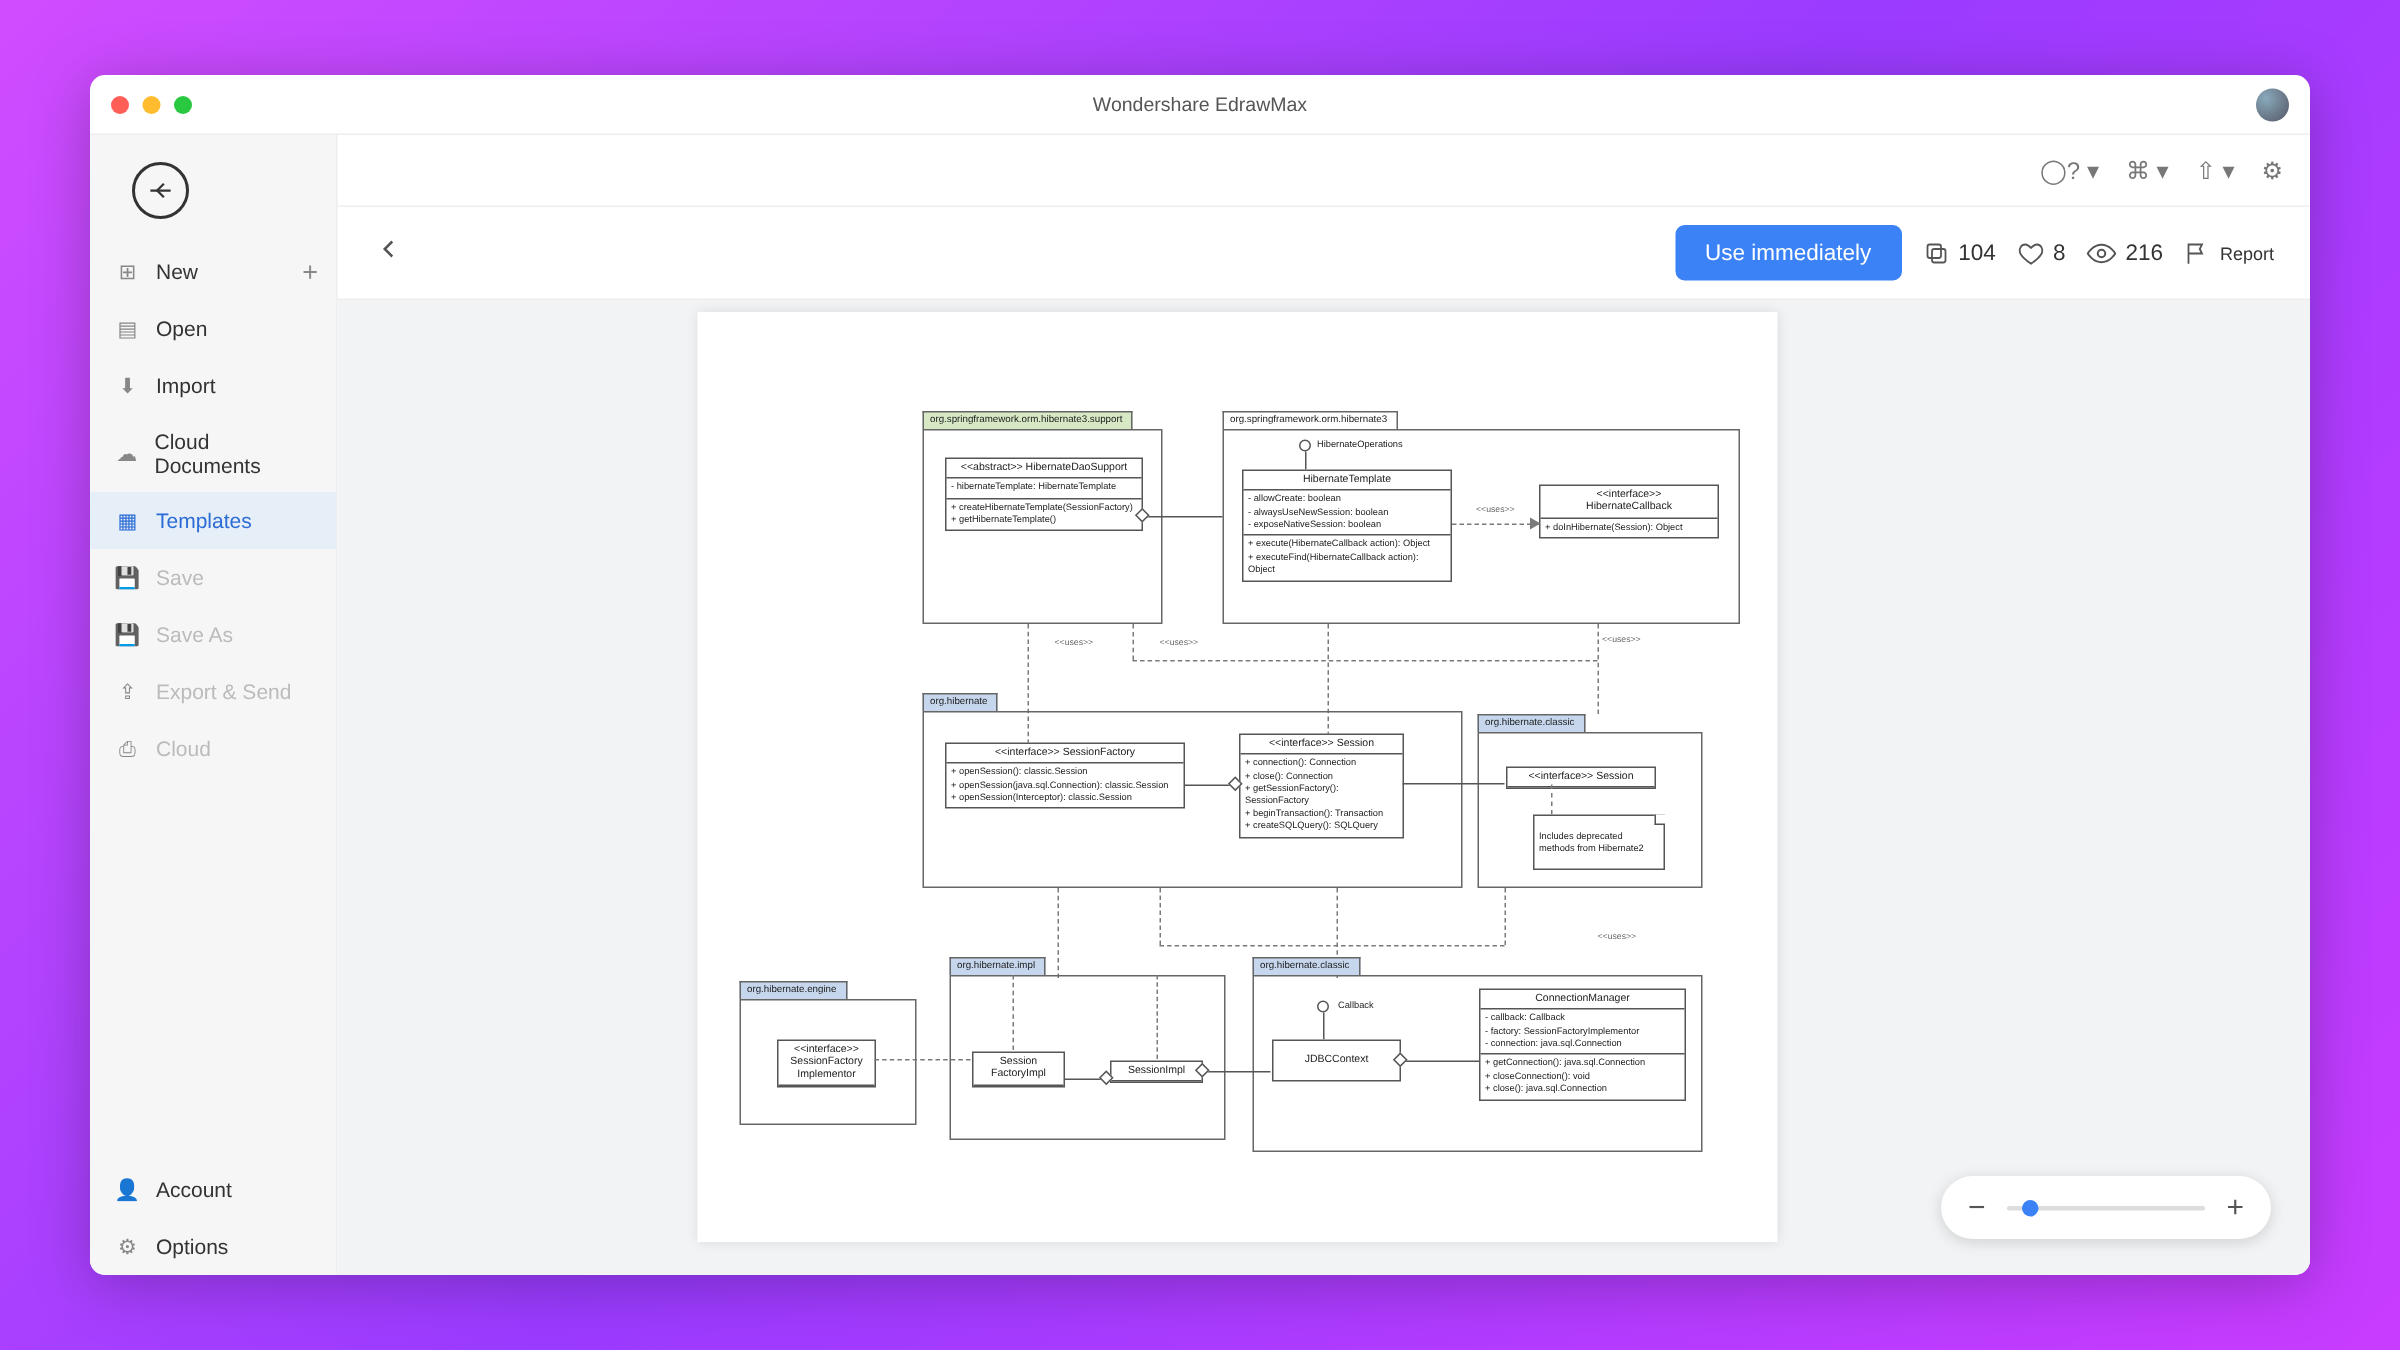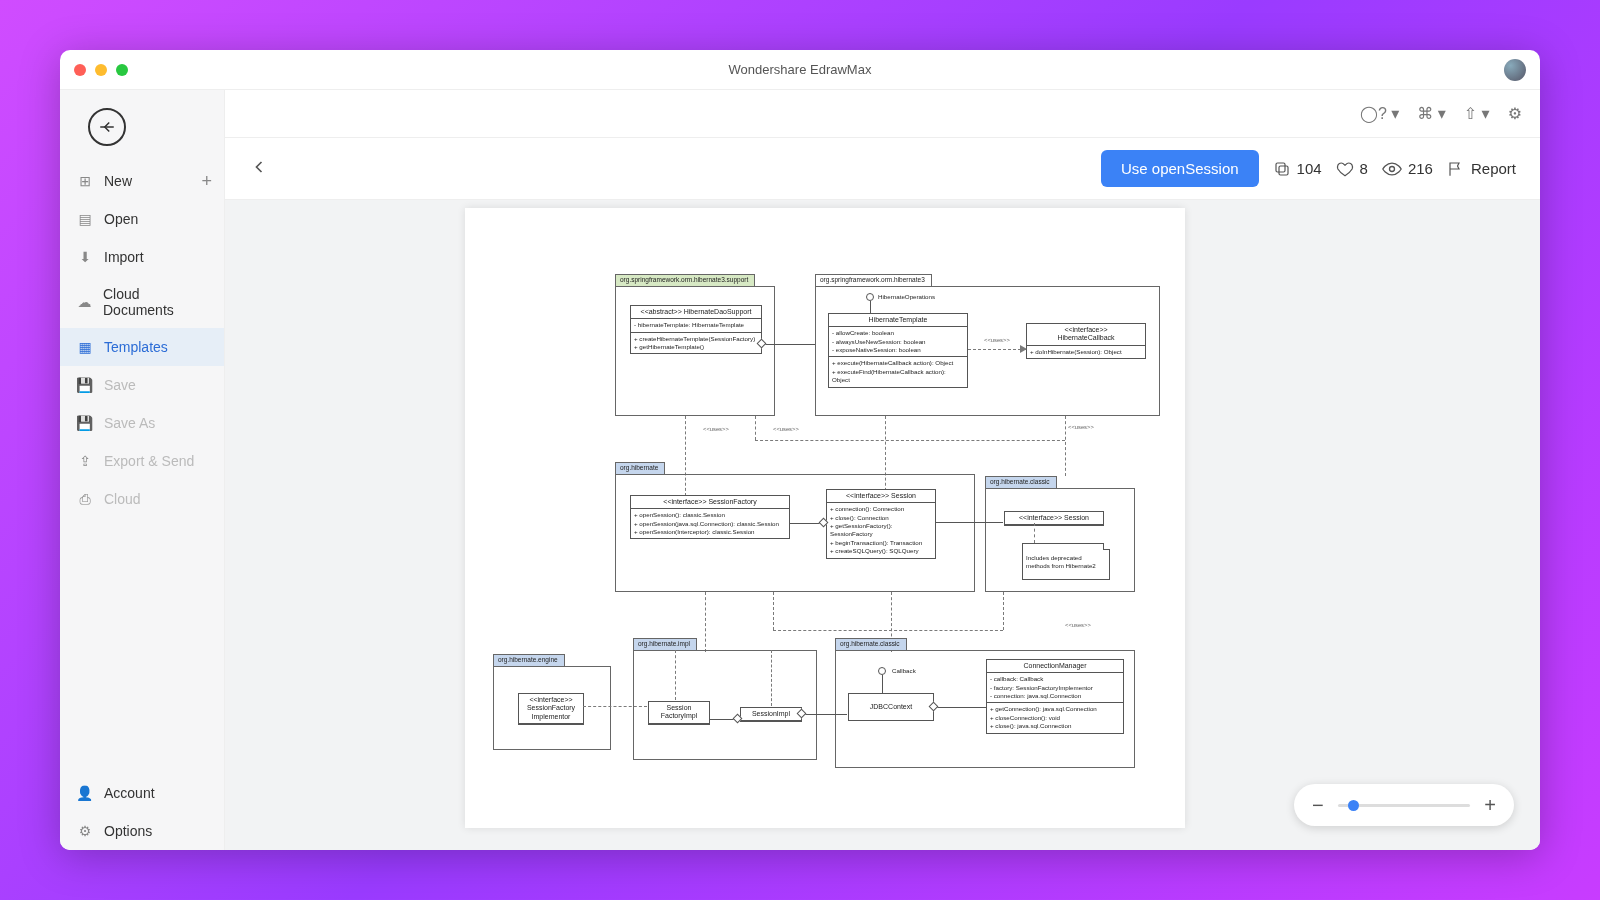--- a/index.html
+++ b/index.html
@@ -26,21 +26,21 @@
   .side-grow { flex:1;}
   .main { flex:1; display:flex; flex-direction:column; min-width:0;}
   .toprow { height:48px; border-bottom:1px solid #eee; display:flex; align-items:center; justify-content:flex-end; padding:0 18px; gap:18px;}
   .top-icon { color:#777; cursor:pointer; display:flex; align-items:center; gap:4px;}
   .header { display:flex; align-items:center; padding:12px 24px; border-bottom:1px solid #eee; gap:14px;}
   .chev-back { cursor:pointer; }
   .page-title { font-size:22px; font-weight:500; color:#333; flex:0 0 auto;}
   .spacer { flex:1;}
   .btn-primary { background:#3b82f6; color:#fff; border:none; padding:10px 20px; border-radius:6px; font-size:15px; cursor:pointer;}
   .stat { display:flex; align-items:center; gap:6px; color:#333; font-size:15px; cursor:pointer;}
-  .report { display:flex; align-items:center; gap:6px; color:#333; font-size:15px; cursor:pointer;}
+  .report { display:flex; align-items:center; gap:6px; color:#333; font-size:12px; cursor:pointer;}
   .canvas-area { flex:1; background:#f2f3f4; position:relative; overflow:hidden;}
   .paper { position:absolute; left:240px; top:8px; width:720px; height:620px; background:#fff; box-shadow:0 0 8px rgba(0,0,0,.1); padding:18px 20px;}
   .paper-title { font-family:"Times New Roman",serif; font-weight:bold; font-size:17px; margin-bottom:26px;}
   .diagram { position:relative; width:680px; height:560px; font-family:"Times New Roman",serif; font-size:7px; color:#222;}
   .pkg { position:absolute; border:1px solid #666;}
   .pkg .tab { position:absolute; top:-13px; left:-1px; height:12px; border:1px solid #666; border-bottom:none; padding:1px 6px 0 4px; font-size:6.5px; white-space:nowrap;}
   .tab.green{background:#d7e9c4;}
   .tab.blue{background:#c5d6ed;}
   .tab.white{background:#fff;}
   .cls { position:absolute; border:1px solid #555; background:#fff;}
@@ -144,21 +144,21 @@
         <span class="top-icon">⚙</span>
       </div>
 
       <div class="header">
         <span class="chev-back">
           <svg width="20" height="20" viewBox="0 0 24 24" stroke="#555" stroke-width="2" fill="none">
               <path d="M15 18l-6-6 6-6"></path>
             </svg>
         </span>
         <span class="spacer"></span>
-        <button class="btn-primary">Use openSession</button>
+        <button class="btn-primary">Use immediately</button>
         <span class="stat">
           <svg width="18" height="18" viewBox="0 0 24 24" stroke="#555" stroke-width="1.6" fill="none">
               <rect x="8" y="8" width="12" height="12" rx="2"></rect>
               <rect x="4" y="4" width="12" height="12" rx="2"></rect>
             </svg>
           <span>104</span>
         </span>
         <span class="stat">
           <svg width="18" height="18" viewBox="0 0 24 24" stroke="#555" stroke-width="1.6" fill="none">
               <path d="M12 21s-7-4.5-9.5-9C1 8 3 4 7 4c2 0 3.5 1.5 5 3 1.5-1.5 3-3 5-3 4 0 6 4 4.5 8C19 16.5 12 21 12 21z"></path>

